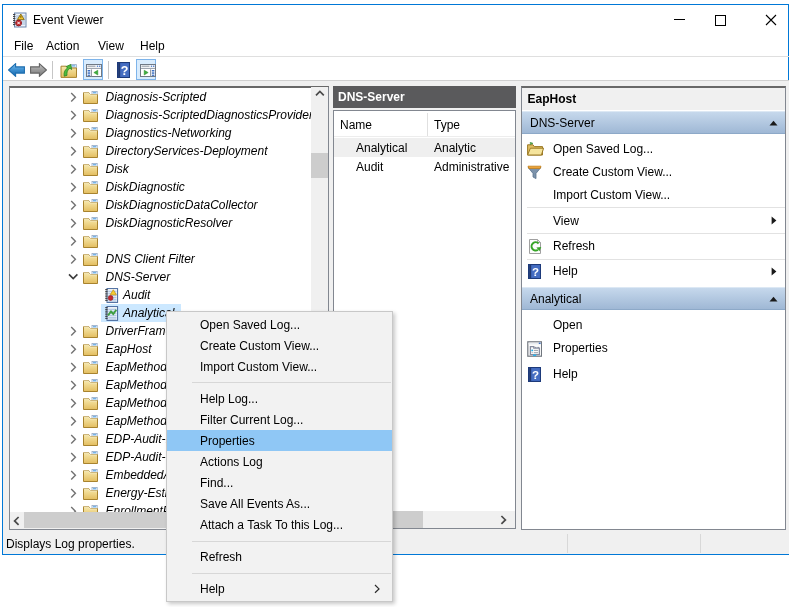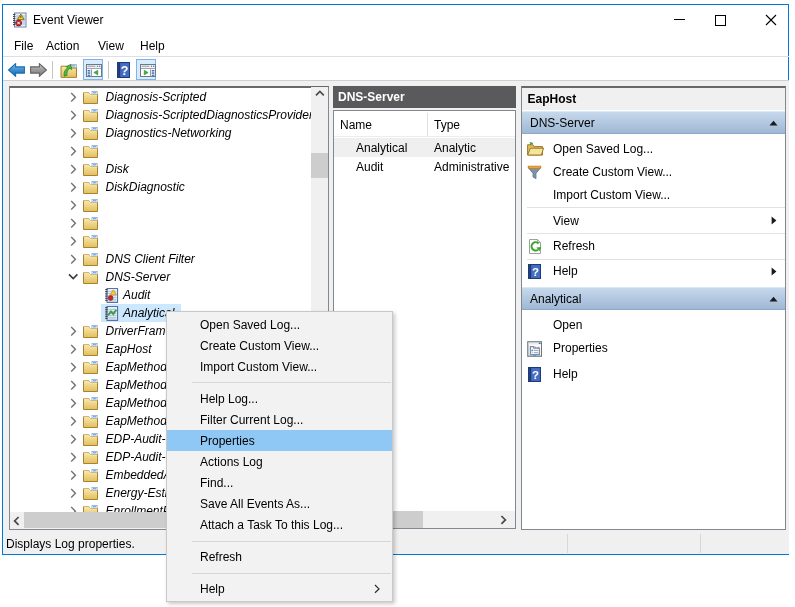--- a/index.html
+++ b/index.html
@@ -176,20 +176,21 @@
       </svg>
     </div>
 <div style="position:absolute;left:73px;top:57.5px">
       <svg width="15" height="13" viewBox="0 0 15 13" style="" xmlns="http://www.w3.org/2000/svg">
         <rect x="9" y="0.5" width="5.2" height="3.6" fill="#f6f9fc" stroke="#93a9c6" stroke-width="0.8"></rect>
 <line x1="10" y1="1.8" x2="13.2" y2="1.8" stroke="#4b9be0" stroke-width="1.1"></line>
 <path d="M0.5 1.7 h5.4 l1.3 1.9 h7.3 v8.9 H0.5 Z" fill="url(#foldg)" stroke="#a8832e"></path>
 <path d="M0.9 2.1 h4.8 l1.3 1.9 h7.1" fill="none" stroke="#fdf6d8" stroke-width="0.8"></path>
       </svg>
     </div>
+<div class="t " style="left:95.5px;top:55.0px">DirectoryServices-Deployment</div>
 <div style="position:absolute;left:60px;top:76.5px">
       <svg width="7" height="11" viewBox="0 0 7 11" style="" xmlns="http://www.w3.org/2000/svg">
         <polyline points="1.2,1 5.4,5.2 1.2,9.4" fill="none" stroke="#727272" stroke-width="1.4"></polyline>
       </svg>
     </div>
 <div style="position:absolute;left:73px;top:75.5px">
       <svg width="15" height="13" viewBox="0 0 15 13" style="" xmlns="http://www.w3.org/2000/svg">
         <rect x="9" y="0.5" width="5.2" height="3.6" fill="#f6f9fc" stroke="#93a9c6" stroke-width="0.8"></rect>
 <line x1="10" y1="1.8" x2="13.2" y2="1.8" stroke="#4b9be0" stroke-width="1.1"></line>
 <path d="M0.5 1.7 h5.4 l1.3 1.9 h7.3 v8.9 H0.5 Z" fill="url(#foldg)" stroke="#a8832e"></path>
@@ -217,33 +218,35 @@
       </svg>
     </div>
 <div style="position:absolute;left:73px;top:111.5px">
       <svg width="15" height="13" viewBox="0 0 15 13" style="" xmlns="http://www.w3.org/2000/svg">
         <rect x="9" y="0.5" width="5.2" height="3.6" fill="#f6f9fc" stroke="#93a9c6" stroke-width="0.8"></rect>
 <line x1="10" y1="1.8" x2="13.2" y2="1.8" stroke="#4b9be0" stroke-width="1.1"></line>
 <path d="M0.5 1.7 h5.4 l1.3 1.9 h7.3 v8.9 H0.5 Z" fill="url(#foldg)" stroke="#a8832e"></path>
 <path d="M0.9 2.1 h4.8 l1.3 1.9 h7.1" fill="none" stroke="#fdf6d8" stroke-width="0.8"></path>
       </svg>
     </div>
+<div class="t " style="left:95.5px;top:109.0px">DiskDiagnosticDataCollector</div>
 <div style="position:absolute;left:60px;top:130.5px">
       <svg width="7" height="11" viewBox="0 0 7 11" style="" xmlns="http://www.w3.org/2000/svg">
         <polyline points="1.2,1 5.4,5.2 1.2,9.4" fill="none" stroke="#727272" stroke-width="1.4"></polyline>
       </svg>
     </div>
 <div style="position:absolute;left:73px;top:129.5px">
       <svg width="15" height="13" viewBox="0 0 15 13" style="" xmlns="http://www.w3.org/2000/svg">
         <rect x="9" y="0.5" width="5.2" height="3.6" fill="#f6f9fc" stroke="#93a9c6" stroke-width="0.8"></rect>
 <line x1="10" y1="1.8" x2="13.2" y2="1.8" stroke="#4b9be0" stroke-width="1.1"></line>
 <path d="M0.5 1.7 h5.4 l1.3 1.9 h7.3 v8.9 H0.5 Z" fill="url(#foldg)" stroke="#a8832e"></path>
 <path d="M0.9 2.1 h4.8 l1.3 1.9 h7.1" fill="none" stroke="#fdf6d8" stroke-width="0.8"></path>
       </svg>
     </div>
+<div class="t " style="left:95.5px;top:127.0px">DiskDiagnosticResolver</div>
 <div style="position:absolute;left:60px;top:148.5px">
       <svg width="7" height="11" viewBox="0 0 7 11" style="" xmlns="http://www.w3.org/2000/svg">
         <polyline points="1.2,1 5.4,5.2 1.2,9.4" fill="none" stroke="#727272" stroke-width="1.4"></polyline>
       </svg>
     </div>
 <div style="position:absolute;left:73px;top:147.5px">
       <svg width="15" height="13" viewBox="0 0 15 13" style="" xmlns="http://www.w3.org/2000/svg">
         <rect x="9" y="0.5" width="5.2" height="3.6" fill="#f6f9fc" stroke="#93a9c6" stroke-width="0.8"></rect>
 <line x1="10" y1="1.8" x2="13.2" y2="1.8" stroke="#4b9be0" stroke-width="1.1"></line>
 <path d="M0.5 1.7 h5.4 l1.3 1.9 h7.3 v8.9 H0.5 Z" fill="url(#foldg)" stroke="#a8832e"></path>

